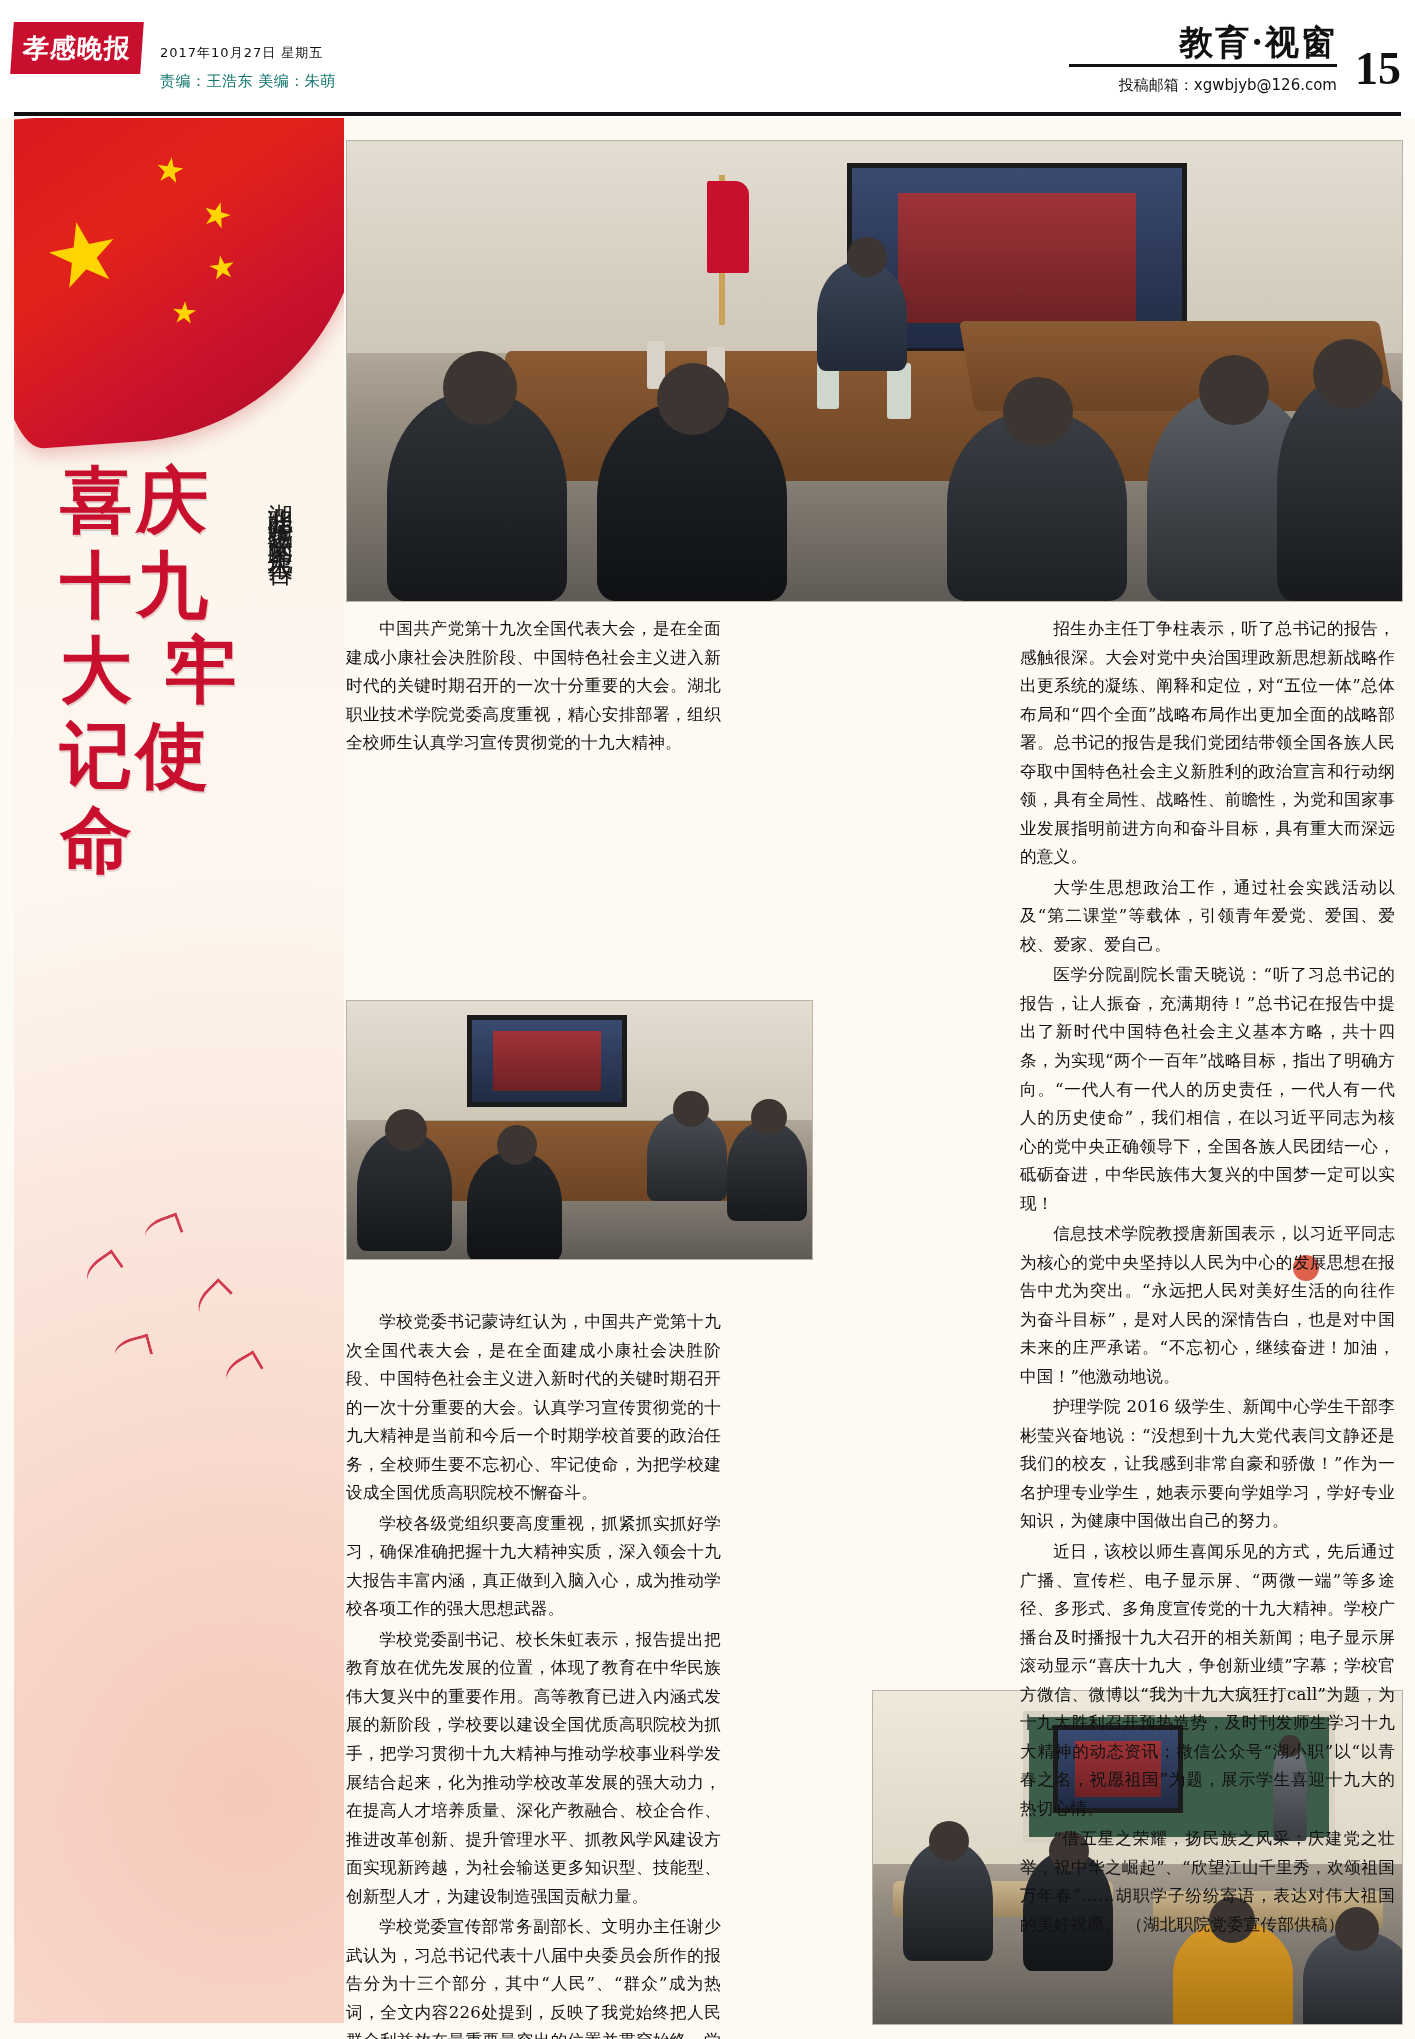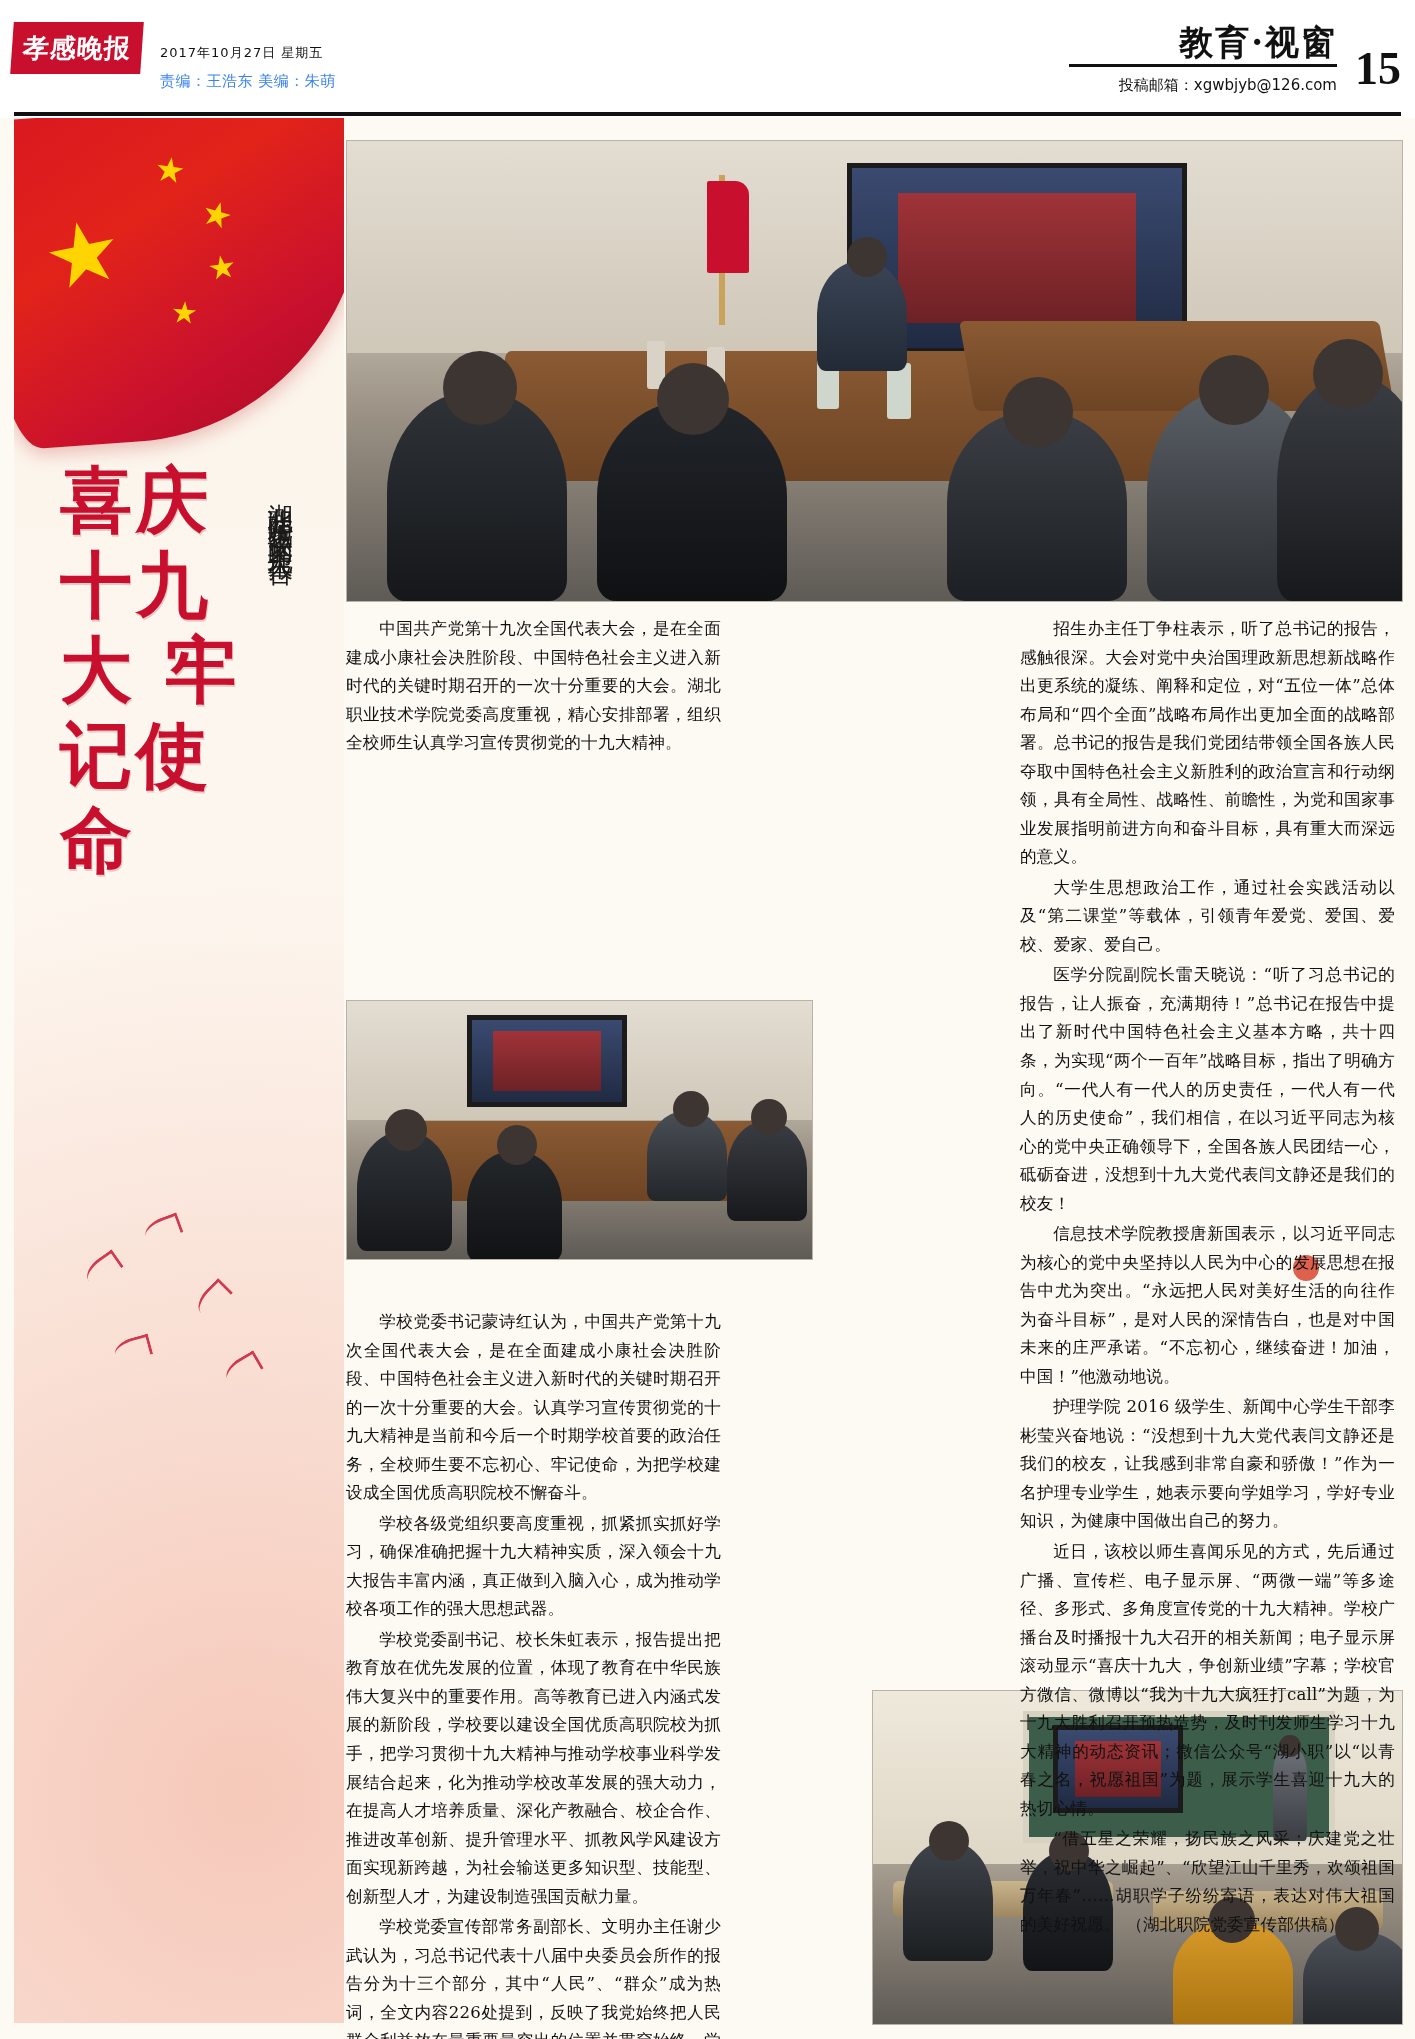--- a/index.html
+++ b/index.html
@@ -23,21 +23,21 @@
     font-family:"DejaVu Serif","Liberation Serif",serif;
     font-size:26px;font-weight:bold;letter-spacing:1px;
     transform:skewX(-4deg);
   }
   .issue-date{
     position:absolute;left:160px;top:44px;
     font-size:13px;color:#111;letter-spacing:1px;
   }
   .credits{
     position:absolute;left:160px;top:72px;
-    font-size:15px;color:#3b82f6;letter-spacing:.5px;
+    font-size:15px;color:#0f766e;letter-spacing:.5px;
   }
   .section-title{
     position:absolute;right:78px;top:20px;
     font-family:"DejaVu Serif","Liberation Serif",serif;
     font-size:34px;font-weight:bold;color:#111;letter-spacing:2px;
   }
   .section-underline{
     position:absolute;right:78px;top:64px;width:268px;height:3px;background:#111;
   }
   .page-number{
@@ -245,18 +245,18 @@
   <p>学校党委书记蒙诗红认为，中国共产党第十九次全国代表大会，是在全面建成小康社会决胜阶段、中国特色社会主义进入新时代的关键时期召开的一次十分重要的大会。认真学习宣传贯彻党的十九大精神是当前和今后一个时期学校首要的政治任务，全校师生要不忘初心、牢记使命，为把学校建设成全国优质高职院校不懈奋斗。</p>
   <p>学校各级党组织要高度重视，抓紧抓实抓好学习，确保准确把握十九大精神实质，深入领会十九大报告丰富内涵，真正做到入脑入心，成为推动学校各项工作的强大思想武器。</p>
   <p>学校党委副书记、校长朱虹表示，报告提出把教育放在优先发展的位置，体现了教育在中华民族伟大复兴中的重要作用。高等教育已进入内涵式发展的新阶段，学校要以建设全国优质高职院校为抓手，把学习贯彻十九大精神与推动学校事业科学发展结合起来，化为推动学校改革发展的强大动力，在提高人才培养质量、深化产教融合、校企合作、推进改革创新、提升管理水平、抓教风学风建设方面实现新跨越，为社会输送更多知识型、技能型、创新型人才，为建设制造强国贡献力量。</p>
   <p>学校党委宣传部常务副部长、文明办主任谢少武认为，习总书记代表十八届中央委员会所作的报告分为十三个部分，其中“人民”、“群众”成为热词，全文内容226处提到，反映了我党始终把人民群众利益放在最重要最突出的位置并贯穿始终。学校将认真学习宣传贯彻十九大报告精神，用新时代中国特色社会主义思想武装师生头脑，大力弘扬优秀传统孝文化，积极践行社会主义核心价值观，把意识形态工作放在突出位置抓好抓实。</p>
 
 </div>
 
 <div class="col col-right">
   <p>招生办主任丁争柱表示，听了总书记的报告，感触很深。大会对党中央治国理政新思想新战略作出更系统的凝练、阐释和定位，对“五位一体”总体布局和“四个全面”战略布局作出更加全面的战略部署。总书记的报告是我们党团结带领全国各族人民夺取中国特色社会主义新胜利的政治宣言和行动纲领，具有全局性、战略性、前瞻性，为党和国家事业发展指明前进方向和奋斗目标，具有重大而深远的意义。</p>
   <p>大学生思想政治工作，通过社会实践活动以及“第二课堂”等载体，引领青年爱党、爱国、爱校、爱家、爱自己。</p>
-  <p>医学分院副院长雷天晓说：“听了习总书记的报告，让人振奋，充满期待！”总书记在报告中提出了新时代中国特色社会主义基本方略，共十四条，为实现“两个一百年”战略目标，指出了明确方向。“一代人有一代人的历史责任，一代人有一代人的历史使命”，我们相信，在以习近平同志为核心的党中央正确领导下，全国各族人民团结一心，砥砺奋进，没想到十九大党代表闫文静还是我们的校友！</p>
+  <p>医学分院副院长雷天晓说：“听了习总书记的报告，让人振奋，充满期待！”总书记在报告中提出了新时代中国特色社会主义基本方略，共十四条，为实现“两个一百年”战略目标，指出了明确方向。“一代人有一代人的历史责任，一代人有一代人的历史使命”，我们相信，在以习近平同志为核心的党中央正确领导下，全国各族人民团结一心，砥砺奋进，中华民族伟大复兴的中国梦一定可以实现！</p>
   <p>信息技术学院教授唐新国表示，以习近平同志为核心的党中央坚持以人民为中心的发展思想在报告中尤为突出。“永远把人民对美好生活的向往作为奋斗目标”，是对人民的深情告白，也是对中国未来的庄严承诺。“不忘初心，继续奋进！加油，中国！”他激动地说。</p>
   <p>护理学院 2016 级学生、新闻中心学生干部李彬莹兴奋地说：“没想到十九大党代表闫文静还是我们的校友，让我感到非常自豪和骄傲！”作为一名护理专业学生，她表示要向学姐学习，学好专业知识，为健康中国做出自己的努力。</p>
   <p>近日，该校以师生喜闻乐见的方式，先后通过广播、宣传栏、电子显示屏、“两微一端”等多途径、多形式、多角度宣传党的十九大精神。学校广播台及时播报十九大召开的相关新闻；电子显示屏滚动显示“喜庆十九大，争创新业绩”字幕；学校官方微信、微博以“我为十九大疯狂打call”为题，为十九大胜利召开预热造势，及时刊发师生学习十九大精神的动态资讯；微信公众号“湖小职”以“以青春之名，祝愿祖国”为题，展示学生喜迎十九大的热切心情。</p>
   <p>“借五星之荣耀，扬民族之风采；庆建党之壮举，祝中华之崛起”、“欣望江山千里秀，欢颂祖国万年春”……胡职学子纷纷寄语，表达对伟大祖国的美好祝愿。 （湖北职院党委宣传部供稿）</p>
 </div>
 
 </body></html>

